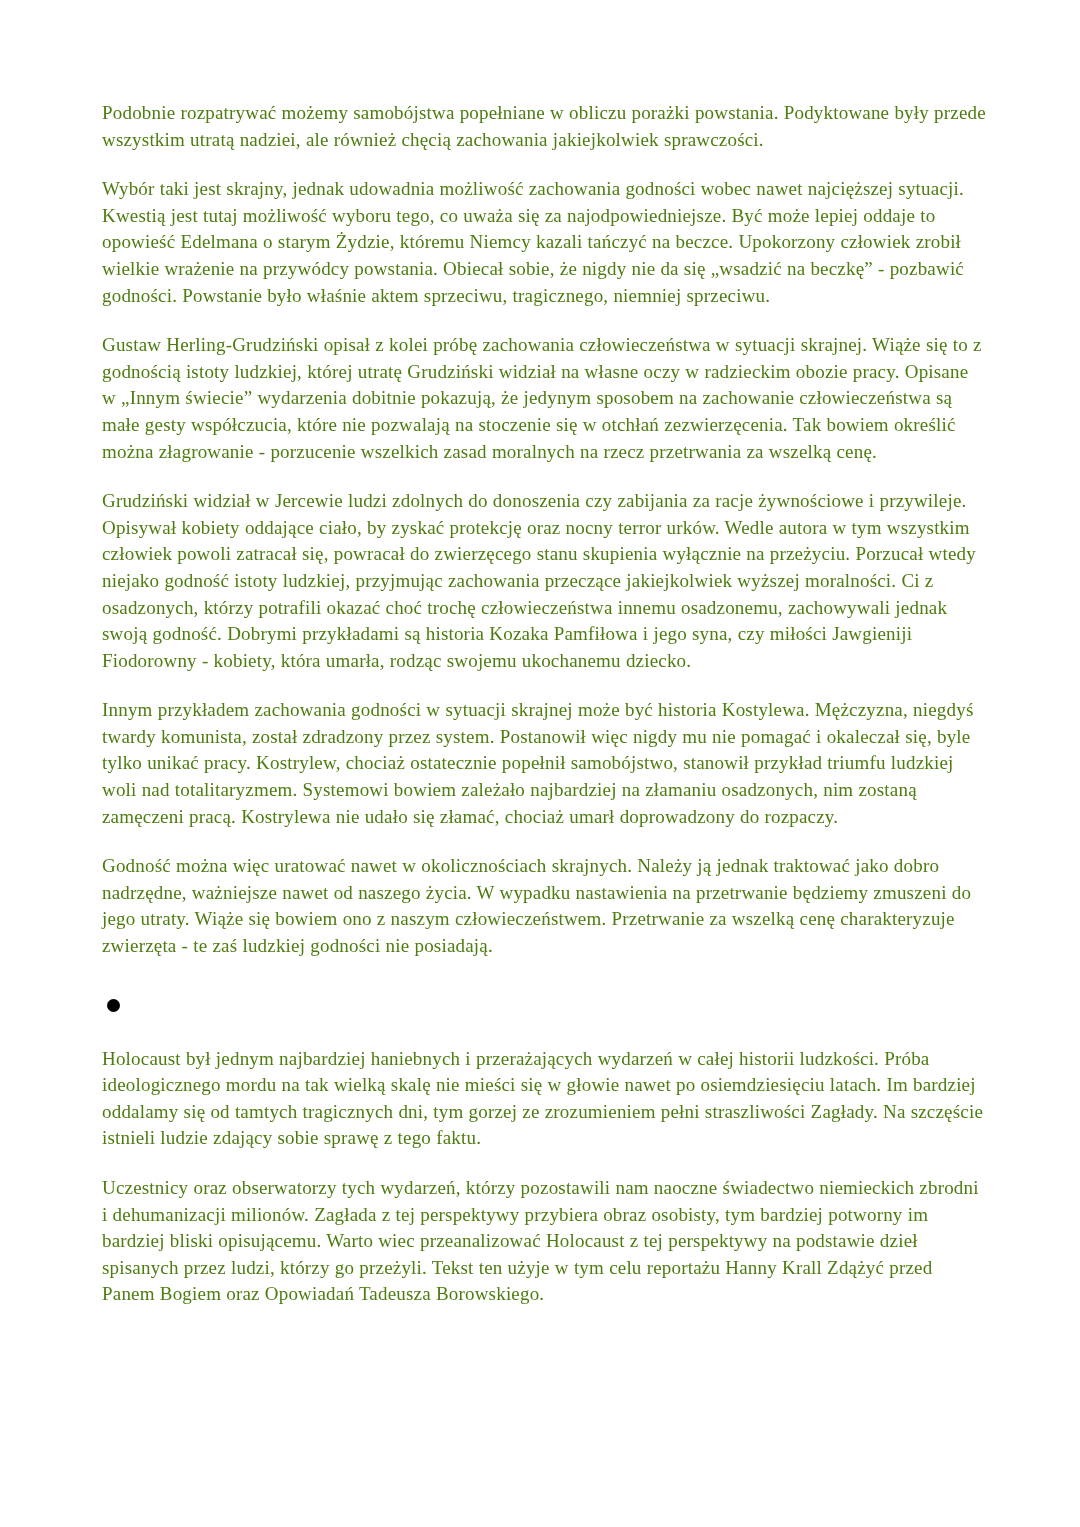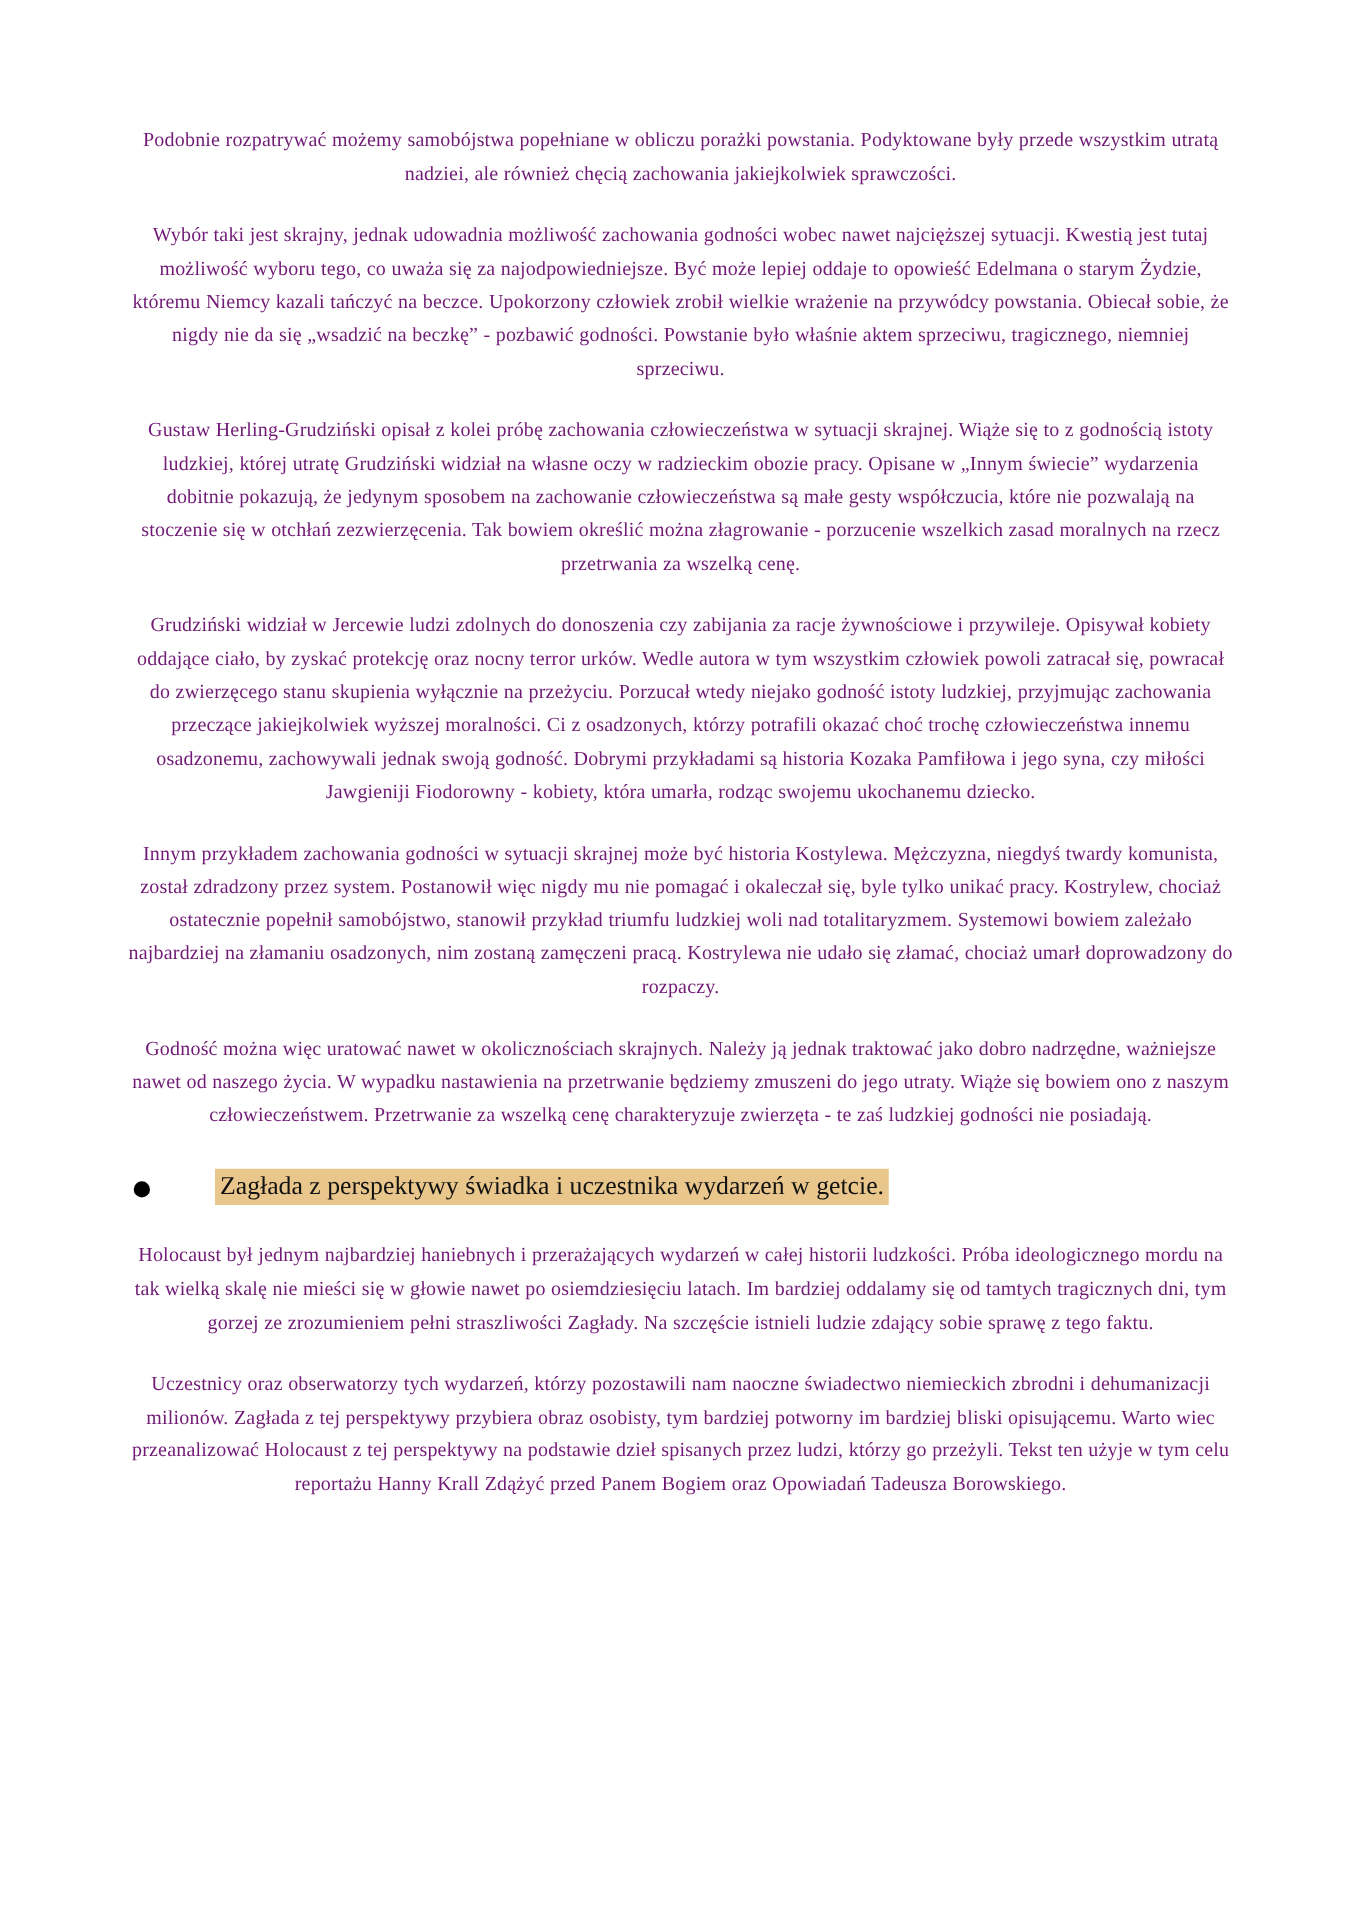--- a/index.html
+++ b/index.html
@@ -24,24 +24,24 @@
     overflow: hidden;
   }
   .content {
     position: absolute;
     left: 102px;
     top: 100px;
     width: 885px;
   }
   p.para {
     margin: 0 0 23px 0;
-    font-size: 16px;
+    font-size: 19px;
     line-height: 26.6px;
-    text-align: center;
-    color: #701a75;
+    text-align: left;
+    color: #4d7c0f;
     letter-spacing: 0.01em;
     word-spacing: 0.01em;
   }
   p.para:last-child {
     margin-bottom: 0;
   }
   
   .bullet-row {
     display: block;
     position: relative;
@@ -85,21 +85,20 @@
     <p class="para">Gustaw Herling-Grudziński opisał z kolei próbę zachowania człowieczeństwa w sytuacji skrajnej. Wiąże się to z godnością istoty ludzkiej, której utratę Grudziński widział na własne oczy w radzieckim obozie pracy. Opisane w „Innym świecie” wydarzenia dobitnie pokazują, że jedynym sposobem na zachowanie człowieczeństwa są małe gesty współczucia, które nie pozwalają na stoczenie się w otchłań zezwierzęcenia. Tak bowiem określić można złagrowanie - porzucenie wszelkich zasad moralnych na rzecz przetrwania za wszelką cenę.</p>
 
     <p class="para">Grudziński widział w Jercewie ludzi zdolnych do donoszenia czy zabijania za racje żywnościowe i przywileje. Opisywał kobiety oddające ciało, by zyskać protekcję oraz nocny terror urków. Wedle autora w tym wszystkim człowiek powoli zatracał się, powracał do zwierzęcego stanu skupienia wyłącznie na przeżyciu. Porzucał wtedy niejako godność istoty ludzkiej, przyjmując zachowania przeczące jakiejkolwiek wyższej moralności. Ci z osadzonych, którzy potrafili okazać choć trochę człowieczeństwa innemu osadzonemu, zachowywali jednak swoją godność. Dobrymi przykładami są historia Kozaka Pamfiłowa i jego syna, czy miłości Jawgieniji Fiodorowny - kobiety, która umarła, rodząc swojemu ukochanemu dziecko.</p>
 
     <p class="para">Innym przykładem zachowania godności w sytuacji skrajnej może być historia Kostylewa. Mężczyzna, niegdyś twardy komunista, został zdradzony przez system. Postanowił więc nigdy mu nie pomagać i okaleczał się, byle tylko unikać pracy. Kostrylew, chociaż ostatecznie popełnił samobójstwo, stanowił przykład triumfu ludzkiej woli nad totalitaryzmem. Systemowi bowiem zależało najbardziej na złamaniu osadzonych, nim zostaną zamęczeni pracą. Kostrylewa nie udało się złamać, chociaż umarł doprowadzony do rozpaczy.</p>
 
     <p class="para">Godność można więc uratować nawet w okolicznościach skrajnych. Należy ją jednak traktować jako dobro nadrzędne, ważniejsze nawet od naszego życia. W wypadku nastawienia na przetrwanie będziemy zmuszeni do jego utraty. Wiąże się bowiem ono z naszym człowieczeństwem. Przetrwanie za wszelką cenę charakteryzuje zwierzęta - te zaś ludzkiej godności nie posiadają.</p>
 
     <div class="bullet-row">
       <span class="bullet-marker"></span>
-      <span class="bullet-text-wrap"><span class="bullet-highlight">Zagłada z perspektywy świadka i uczestnika wydarzeń w getcie.</span></span>
     </div>
 
     <p class="para">Holocaust był jednym najbardziej haniebnych i przerażających wydarzeń w całej historii ludzkości. Próba ideologicznego mordu na tak wielką skalę nie mieści się w głowie nawet po osiemdziesięciu latach. Im bardziej oddalamy się od tamtych tragicznych dni, tym gorzej ze zrozumieniem pełni straszliwości Zagłady. Na szczęście istnieli ludzie zdający sobie sprawę z tego faktu.</p>
 
     <p class="para">Uczestnicy oraz obserwatorzy tych wydarzeń, którzy pozostawili nam naoczne świadectwo niemieckich zbrodni i dehumanizacji milionów. Zagłada z tej perspektywy przybiera obraz osobisty, tym bardziej potworny im bardziej bliski opisującemu. Warto wiec przeanalizować Holocaust z tej perspektywy na podstawie dzieł spisanych przez ludzi, którzy go przeżyli. Tekst ten użyje w tym celu reportażu Hanny Krall Zdążyć przed Panem Bogiem oraz Opowiadań Tadeusza Borowskiego.</p>
 
   </div>
 </div>
 
 </body></html>

